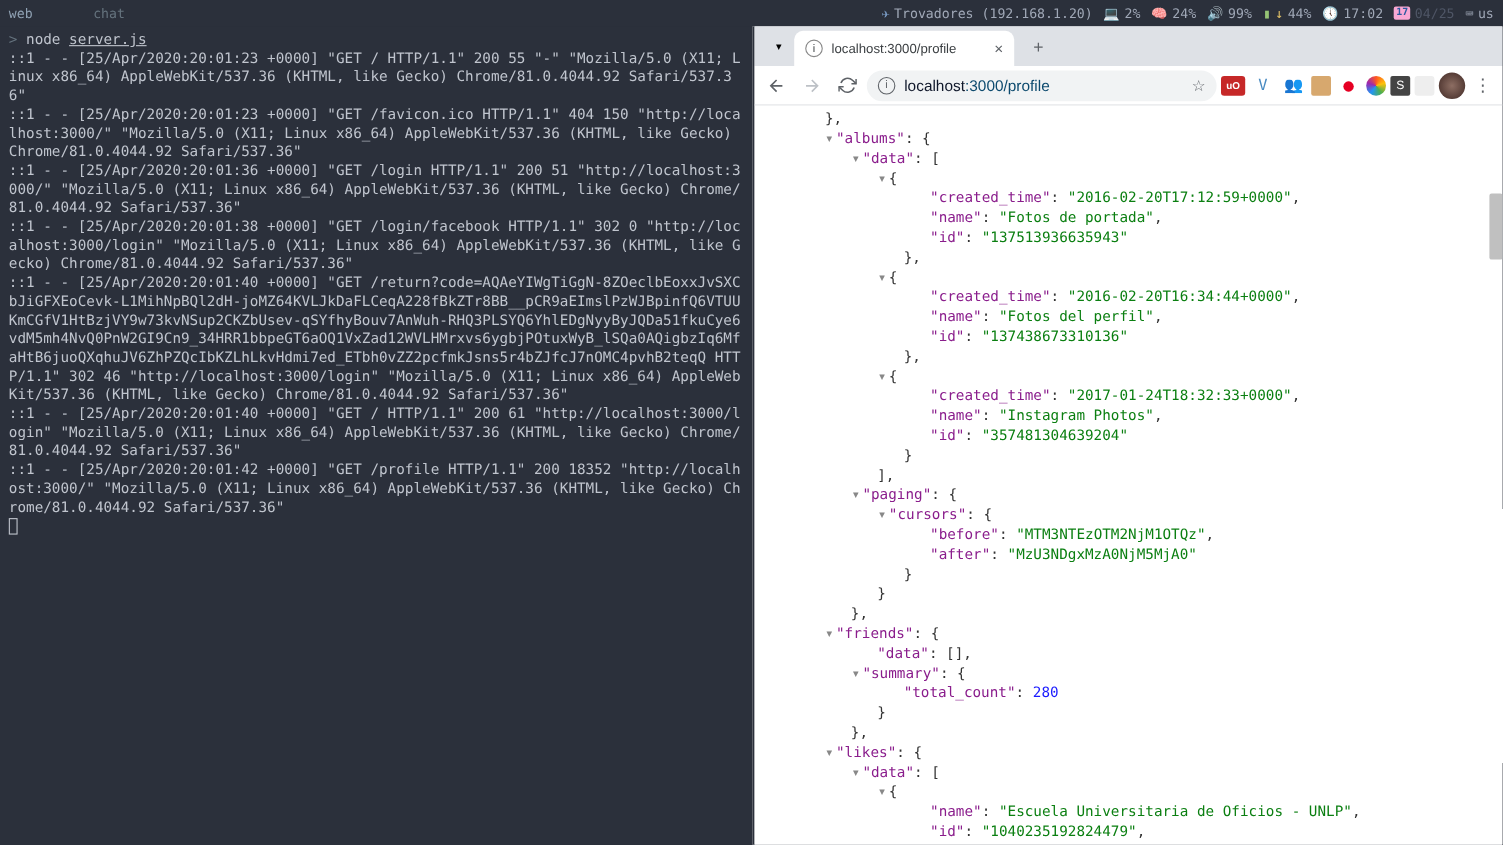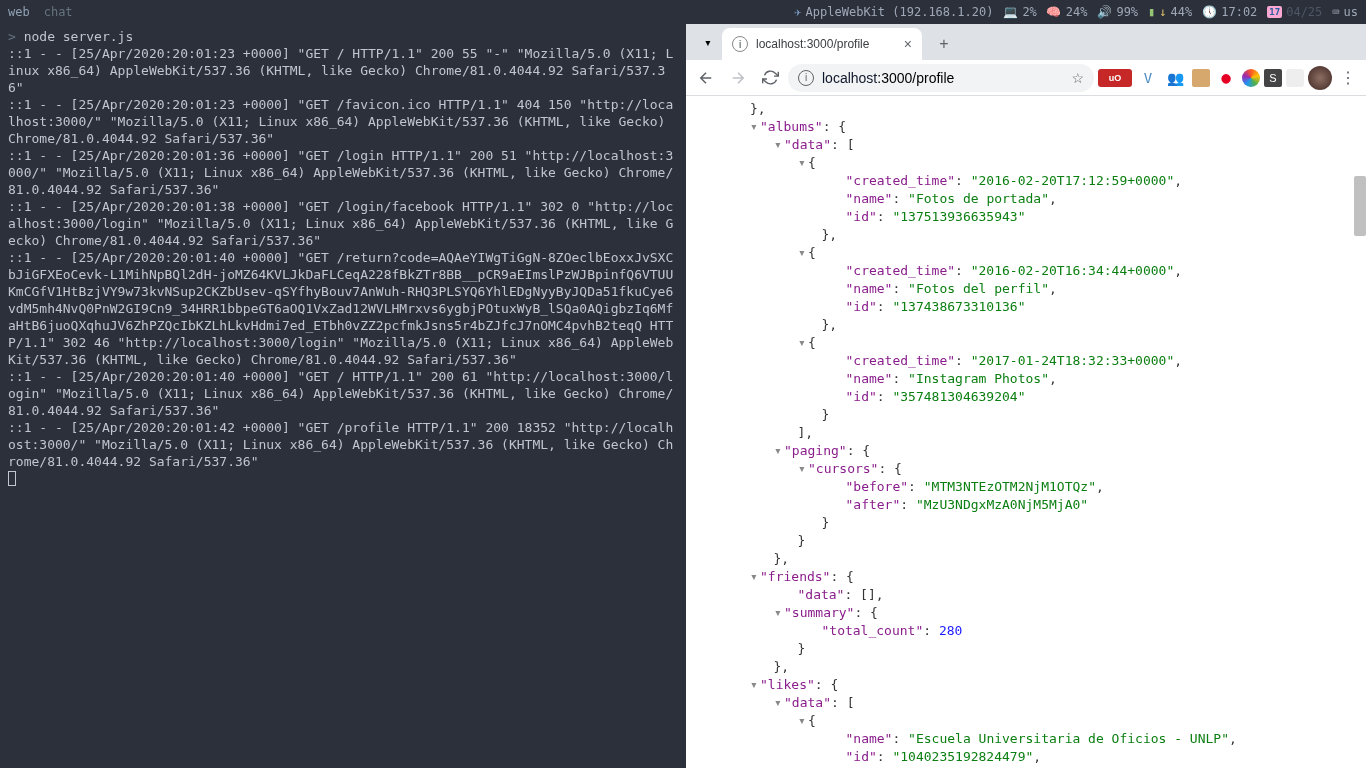--- a/index.html
+++ b/index.html
@@ -2,55 +2,55 @@
 <html><head>
 <meta charset="utf-8">
 <style>
 * { margin: 0; padding: 0; box-sizing: border-box; }
 body { font-family: monospace; background: #2b303b; width: 1366px; height: 768px; overflow: hidden; position: relative; }
 
 
 .statusbar { height: 24px; background: #2b303b; color: #a0a8b7; display: flex; align-items: center; padding: 0 8px; font-size: 12px; }
 .statusbar .left { display: flex; gap: 14px; }
 .statusbar .ws { color: #8fa1b3; text-align: right; }
-.statusbar .ws.active { color: #65737e; }
+.statusbar .ws.active { color: #65737e; margin-left: 41px; }
 .statusbar .right { margin-left: auto; display: flex; gap: 10px; align-items: center; }
 .statusbar .stat { display: flex; align-items: center; gap: 4px; }
 .statusbar .icon { display: inline-block; }
 .statusbar .pct { color: #a0a8b7; }
 .statusbar .date-dim { color: #4f5666; }
 
 
 .split { display: flex; height: 744px; }
 
 
 .terminal { width: 684px; background: #2b303b; color: #c0c5ce; padding: 4px 8px; font-size: 13px; line-height: 17px; white-space: pre-wrap; word-break: break-all; overflow: hidden; }
 .terminal .prompt { color: #65737e; }
 .terminal .cmd { color: #c0c5ce; }
-.terminal .underline { }
+.terminal .underline { text-decoration: underline; }
 .terminal .cursor { display: inline-block; width: 8px; height: 15px; border: 1px solid #c0c5ce; vertical-align: text-bottom; }
 
 
 .browser { flex: 1; background: #fff; display: flex; flex-direction: column; border-left: 2px solid #2b303b; }
 .tabstrip { height: 36px; background: #dee1e6; display: flex; align-items: flex-end; padding-left: 8px; }
 .tabstrip .winicon { width: 28px; display: flex; align-items: center; justify-content: center; height: 36px; }
 .tabstrip .tab { background: #fff; height: 32px; border-radius: 8px 8px 0 0; display: flex; align-items: center; padding: 0 10px; gap: 8px; font-family: -apple-system, BlinkMacSystemFont, "Segoe UI", sans-serif; font-size: 12px; color: #3c4043; min-width: 200px; }
 .tabstrip .tab .favicon { width: 16px; height: 16px; border: 1.5px solid #888; border-radius: 50%; display: flex; align-items: center; justify-content: center; font-size: 10px; }
 .tabstrip .tab .close { margin-left: auto; font-size: 14px; color: #5f6368; }
 .tabstrip .newtab { width: 28px; height: 28px; display: flex; align-items: center; justify-content: center; color: #5f6368; margin: 0 4px 2px 8px; font-size: 16px; font-family: sans-serif; }
 .toolbar { height: 36px; background: #fff; border-bottom: 1px solid #dadce0; display: flex; align-items: center; padding: 0 6px; gap: 4px; }
 .toolbar .navbtn { width: 28px; height: 28px; display: flex; align-items: center; justify-content: center; color: #5f6368; border-radius: 50%; }
 .toolbar .navbtn.disabled { color: #bdc1c6; }
 .toolbar .omnibox { flex: 1; height: 28px; background: #f1f3f4; border-radius: 14px; display: flex; align-items: center; padding: 0 10px; gap: 8px; font-family: -apple-system, sans-serif; font-size: 14px; }
 .toolbar .omnibox .info-icon { width: 16px; height: 16px; border: 1.5px solid #5f6368; border-radius: 50%; display: flex; align-items: center; justify-content: center; font-size: 10px; color: #5f6368; }
 .toolbar .omnibox .host { color: #0f172a; }
-.toolbar .omnibox .path { color: #000000; }
+.toolbar .omnibox .path { color: #0c4a6e; }
 .toolbar .omnibox .star { margin-left: auto; color: #5f6368; }
 .toolbar .ext { width: 24px; height: 24px; display: flex; align-items: center; justify-content: center; }
-.toolbar .ext.red { background: #c62828; color: #fff; border-radius: 3px; width: 34px; height: 18px; font-size: 9px; font-weight: bold; font-family: sans-serif; }
+.toolbar .ext.red { background: #c62828; color: #fff; border-radius: 3px; width: 22px; height: 18px; font-size: 9px; font-weight: bold; font-family: sans-serif; }
 .toolbar .ext.box { background: #d7a86e; width: 18px; height: 18px; border-radius: 2px; }
 .toolbar .ext.pin { color: #e60023; font-size: 16px; }
 .toolbar .ext.play { width:18px; height:18px; border-radius:50%; background: conic-gradient(#ff5722, #ffc107, #4caf50, #2196f3, #9c27b0, #ff5722); }
 .toolbar .ext.s { background: #444; color: #fff; width: 18px; height: 18px; font-size: 11px; font-family: sans-serif; border-radius: 2px; }
 .toolbar .ext.avatar { width: 24px; height: 24px; border-radius: 50%; background: radial-gradient(circle, #8d6e63, #3e2723); }
 .toolbar .ext.menu { color: #5f6368; font-size: 16px; }
 
 
 .jsonview { flex: 1; background: #fff; font-family: Menlo, Consolas, monospace; font-size: 13px; padding: 4px 0 4px 16px; overflow: hidden; position: relative; line-height: 18px; }
 .jsonview .line { white-space: pre; }
@@ -69,21 +69,21 @@
 <body>
 
 <div class="statusbar">
   <div class="left">
     <span class="ws">web</span>
     <span class="ws active">chat</span>
   </div>
   <div class="right">
     <span class="stat">
       <span class="icon" style="color:#7a9cc6">✈</span>
-      <span>AppleWebKit (192.168.1.20)</span>
+      <span>Trovadores (192.168.1.20)</span>
     </span>
     <span class="stat">
       <span class="icon">💻</span>
       <span class="pct">2%</span>
     </span>
     <span class="stat">
       <span class="icon" style="color:#d08a8a">🧠</span>
       <span class="pct">24%</span>
     </span>
     <span class="stat">

